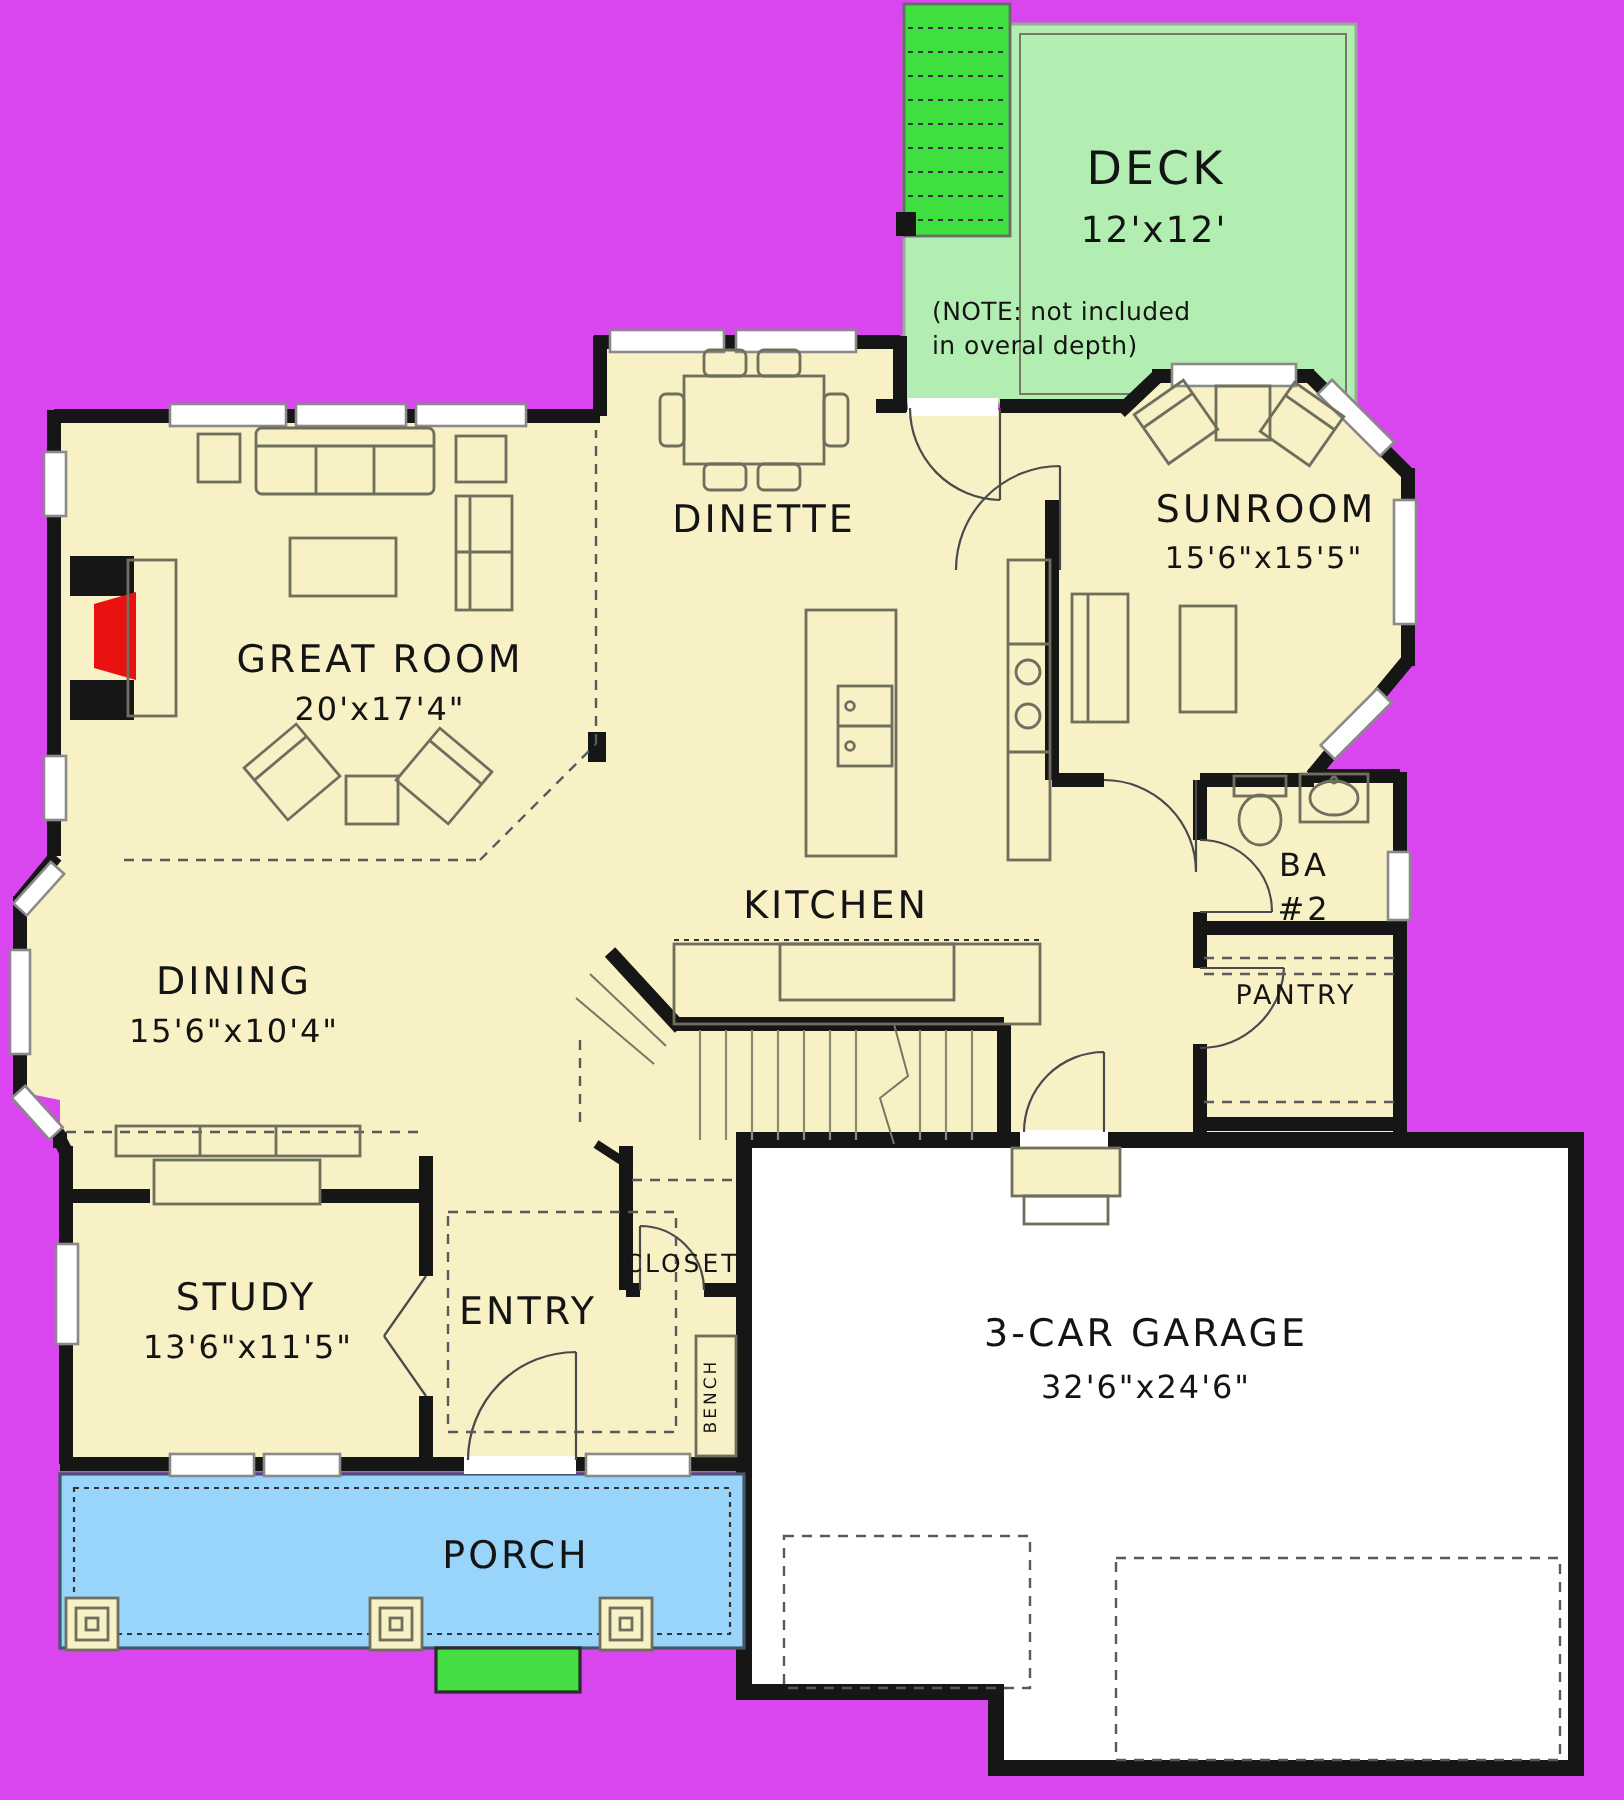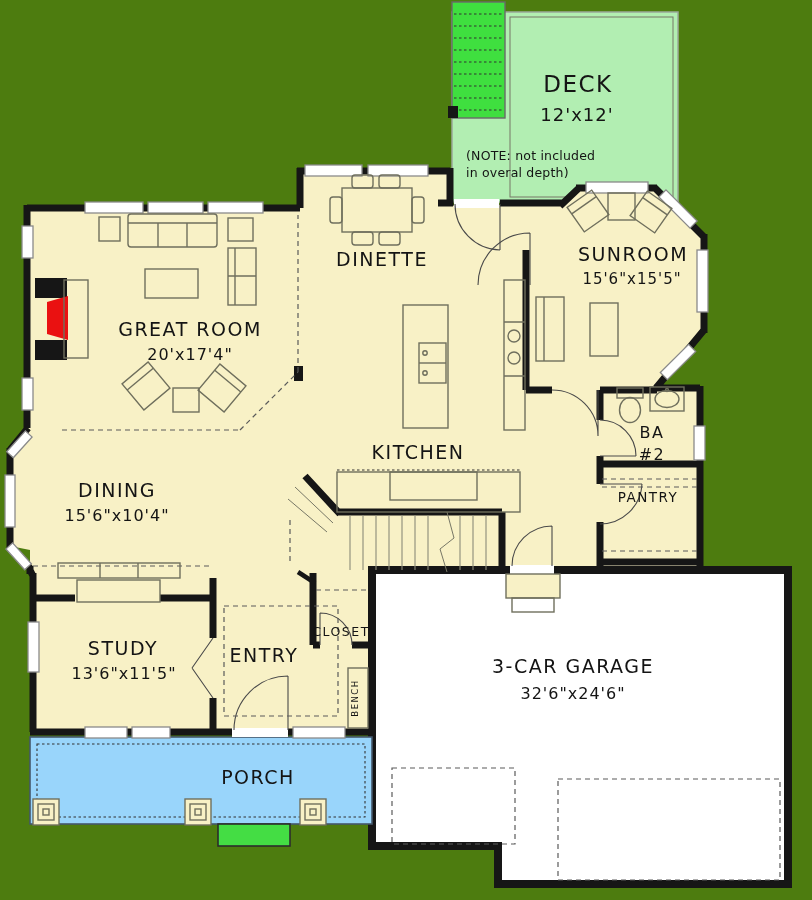--- a/index.html
+++ b/index.html
@@ -1,16 +1,16 @@
 <!DOCTYPE html>
 <html><head>
 <meta charset="utf-8">
 <style>
   html,body{margin:0;padding:0;background:#ffffff;}
-  .stage{position:relative;width:812px;height:900px;background:#4d7c0f;overflow:hidden;}
+  .stage{position:relative;width:812px;height:900px;background:#d946ef;overflow:hidden;}
   svg{display:block;}
   .wall{fill:none;stroke:#161616;stroke-width:7;stroke-linecap:butt;}
   .wall4{fill:none;stroke:#161616;stroke-width:4.5;}
   .furn{fill:none;stroke:#6f6f5d;stroke-width:1.4;}
   .furnf{fill:#f8f1c6;stroke:#6f6f5d;stroke-width:1.4;}
   .win{fill:#ffffff;stroke:#8a8a8a;stroke-width:1.3;}
   .arc{fill:none;stroke:#4a4a4a;stroke-width:1.1;}
   .dash{fill:none;stroke:#5a5a5a;stroke-width:1.2;stroke-dasharray:5 4;}
   .dashd{fill:none;stroke:#333333;stroke-width:1.1;stroke-dasharray:2.5 2.5;}
   .tread{fill:none;stroke:#8b8b7a;stroke-width:1.1;}

